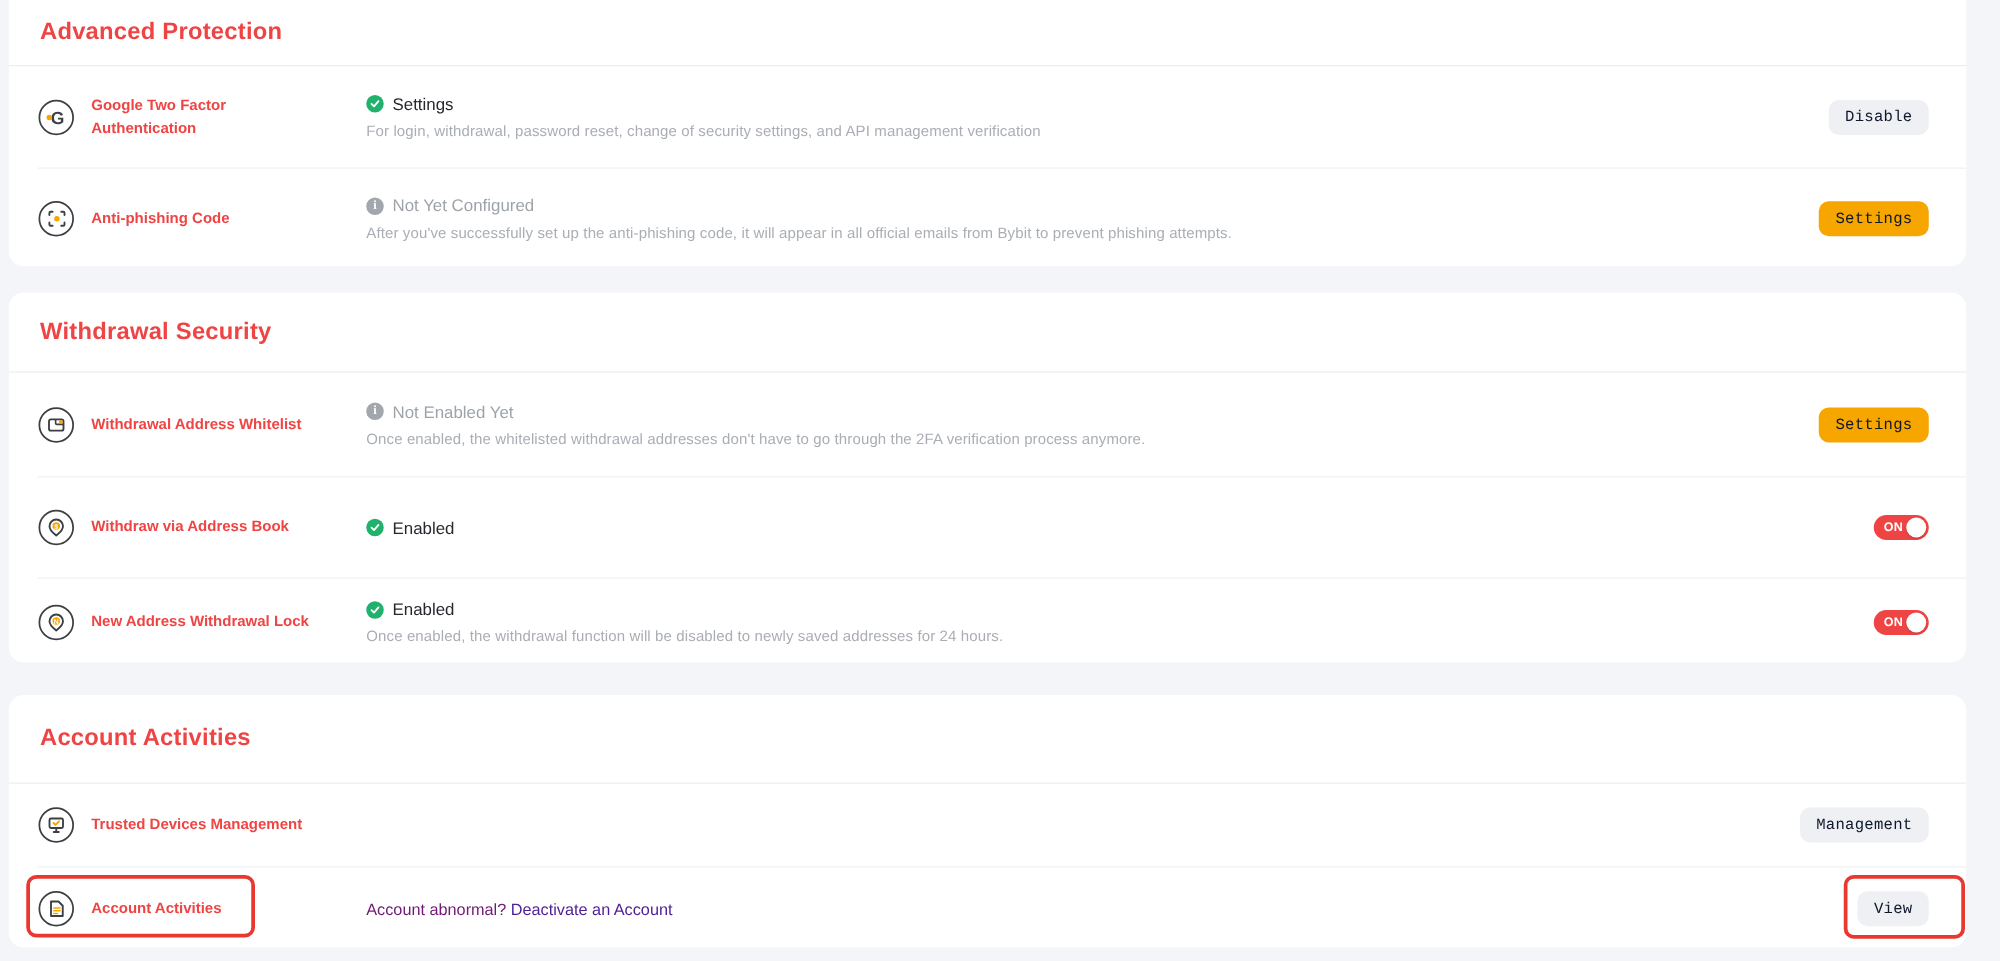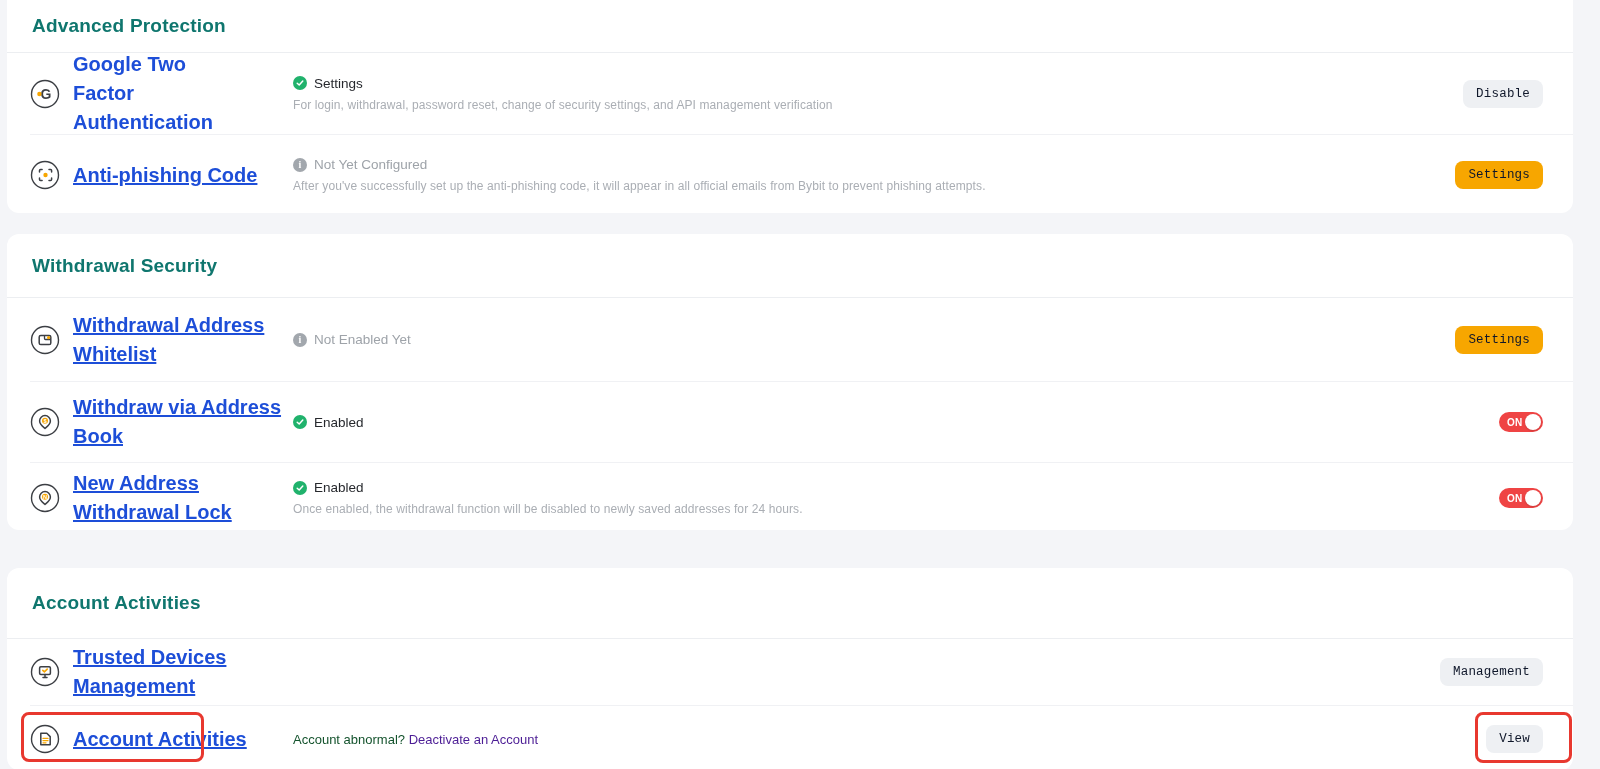--- a/index.html
+++ b/index.html
@@ -9,41 +9,41 @@
     font-family:"Liberation Sans","DejaVu Sans",sans-serif;
     color:#121214;
   }
   .page { position:relative; width:1600px; height:769px; }
   .card {
     position:absolute; left:7px; width:1566px;
     background:#ffffff; border-radius:12px;
   }
   .card.first { top:0; height:213px; border-radius:0 0 12px 12px; }
   .card.second { top:234px; height:296px; }
-  .card.third { top:568px; height:202px; }
+  .card.third { top:556px; height:202px; }
 
   .card-title-wrap { display:flex; align-items:center; padding:0 24px 0 25px; }
   .card.first  .card-title-wrap { height:52px; }
   .card.second .card-title-wrap { height:63px; }
   .card.third  .card-title-wrap { height:70px; }
-  .card-title { font-size:19px; font-weight:700; letter-spacing:.2px; color:#0f766e; }
+  .card-title { font-size:19px; font-weight:700; letter-spacing:.2px; color:#ef4444; }
   .title-divider { height:1px; background:#eceef1; width:100%; }
   .row-divider { height:1px; background:#f0f1f4; margin-left:23px; }
 
   .row { display:flex; align-items:center; padding:0 30px 0 23px; position:relative; }
   .icon-wrap { width:30px; height:30px; flex:0 0 30px; display:flex; align-items:center; justify-content:center; }
-  .row-label { margin-left:13px; width:220px; flex:0 0 220px; font-size:20px; font-weight:700; color:#1d4ed8; line-height:1.45;text-decoration:underline; }
+  .row-label { margin-left:13px; width:220px; flex:0 0 220px; font-size:12px; font-weight:700; color:#ef4444; line-height:1.45; }
   .row-label .wrap-narrow { display:inline-block; max-width:152px; }
   .row-middle { flex:1 1 auto; min-width:0; display:flex; flex-direction:column; gap:7px; }
   .status-line { display:flex; align-items:center; gap:7px; font-size:13.5px; color:#26282d; }
   .status-line.muted { color:#9ea3a9; }
   .desc-line { font-size:12px; color:#aaaeb4; letter-spacing:.1px; }
   .desc-line .orange-link { color:#f7a600; font-weight:700; cursor:pointer; }
   .info-line { font-size:13px; color:#54585e; }
-  .info-line .muted-part { color:#14532d; }
+  .info-line .muted-part { color:#701a75; }
   .info-line .orange-link { color:#4c1d95; cursor:pointer; }
 
   .badge-dot { width:14px; height:14px; border-radius:50%; display:inline-flex; align-items:center; justify-content:center; flex:0 0 14px; }
   .badge-dot.ok { background:#20b26c; }
   .badge-dot.info { background:#a2a7ad; }
   .badge-dot svg { display:block; }
   .badge-dot .i-glyph { color:#fff; font-size:10px; font-weight:700; font-family:"Liberation Serif",serif; line-height:1; }
 
   .action-col { margin-left:auto; display:flex; align-items:center; }
   .btn {
@@ -152,20 +152,21 @@
         </svg>
       </div>
       <div class="row-label">Withdrawal Address Whitelist</div>
       <div class="row-middle">
         <div class="status-line muted">
           <span class="badge-dot info">
               <span class="i-glyph">i</span>
             </span>
           <span>Not Enabled Yet</span>
         </div>
+        <div class="desc-line">Once enabled, the whitelisted withdrawal addresses don't have to go through the 2FA verification process anymore.</div>
       </div>
       <div class="action-col">
         <button class="btn orange">Settings</button>
       </div>
     </div>
     <div class="row-divider"></div>
 
     <div class="row r1">
       <div class="icon-wrap">
         <svg class="cicon" viewBox="0 0 30 30">

